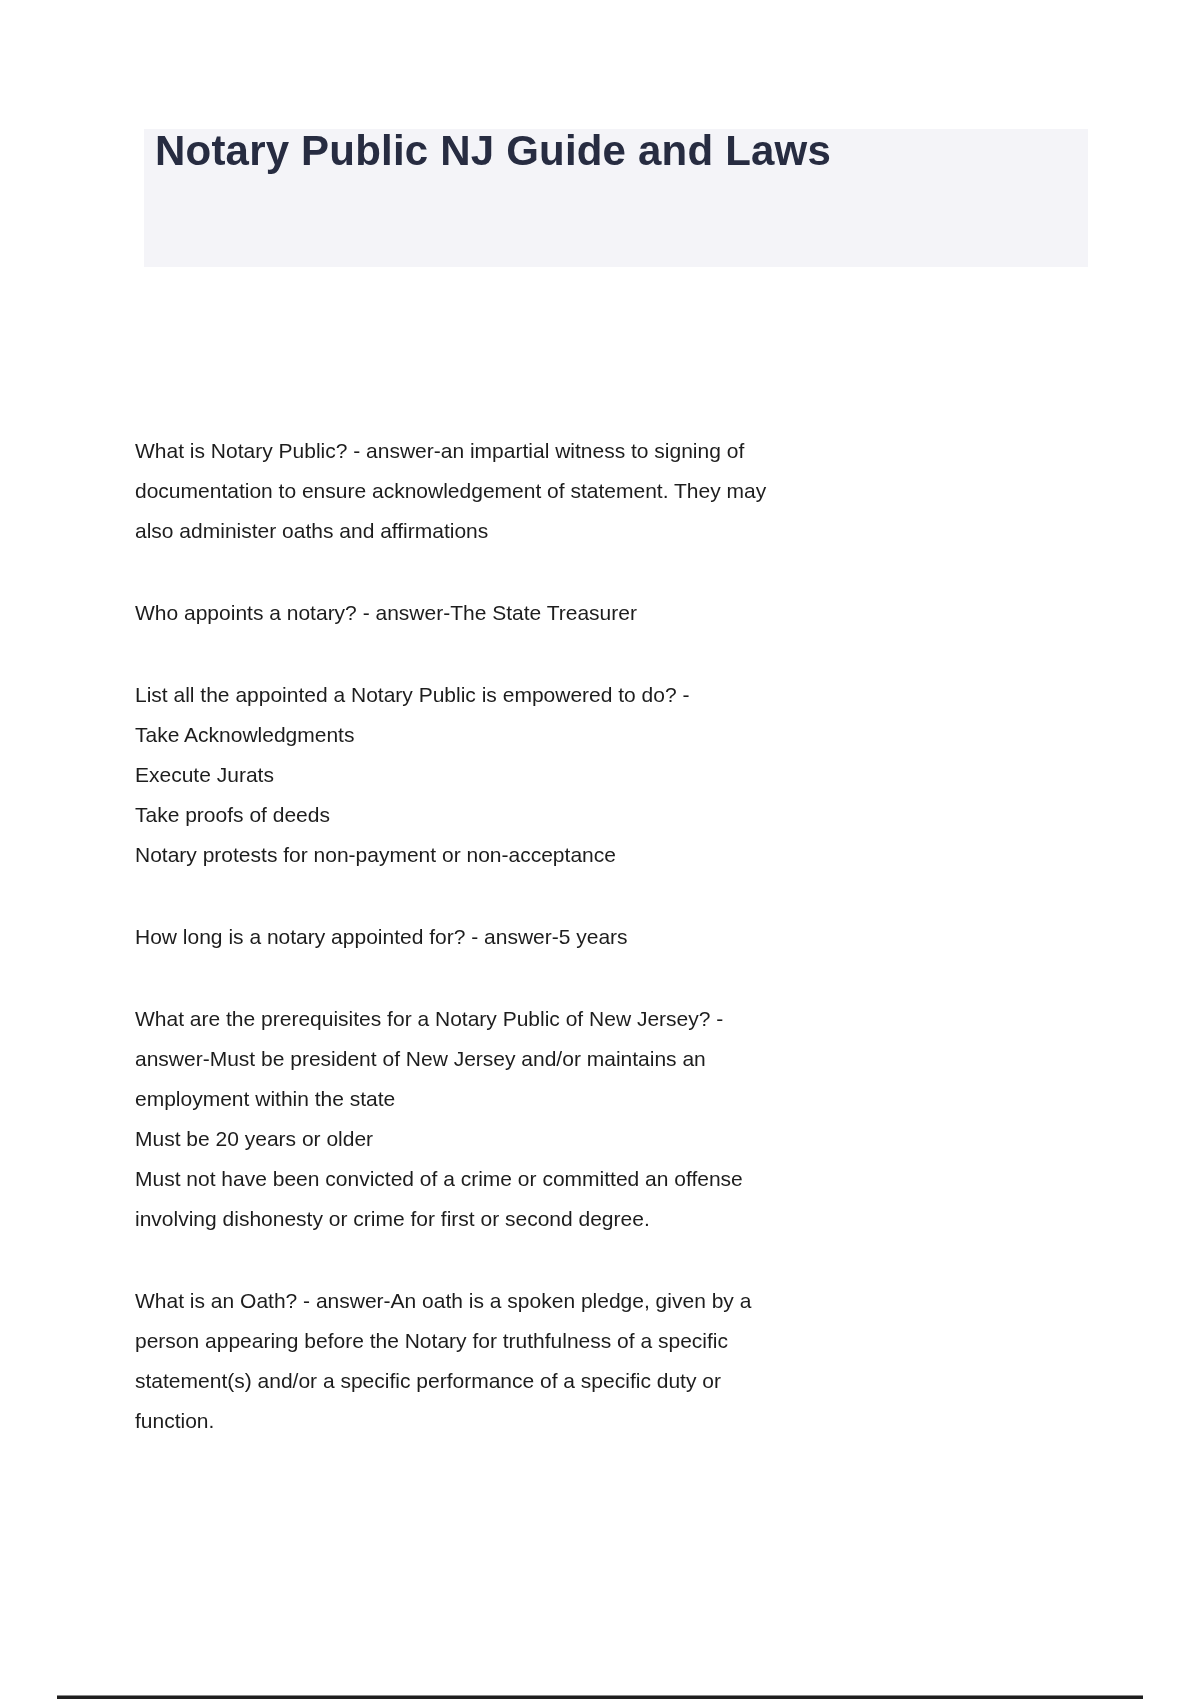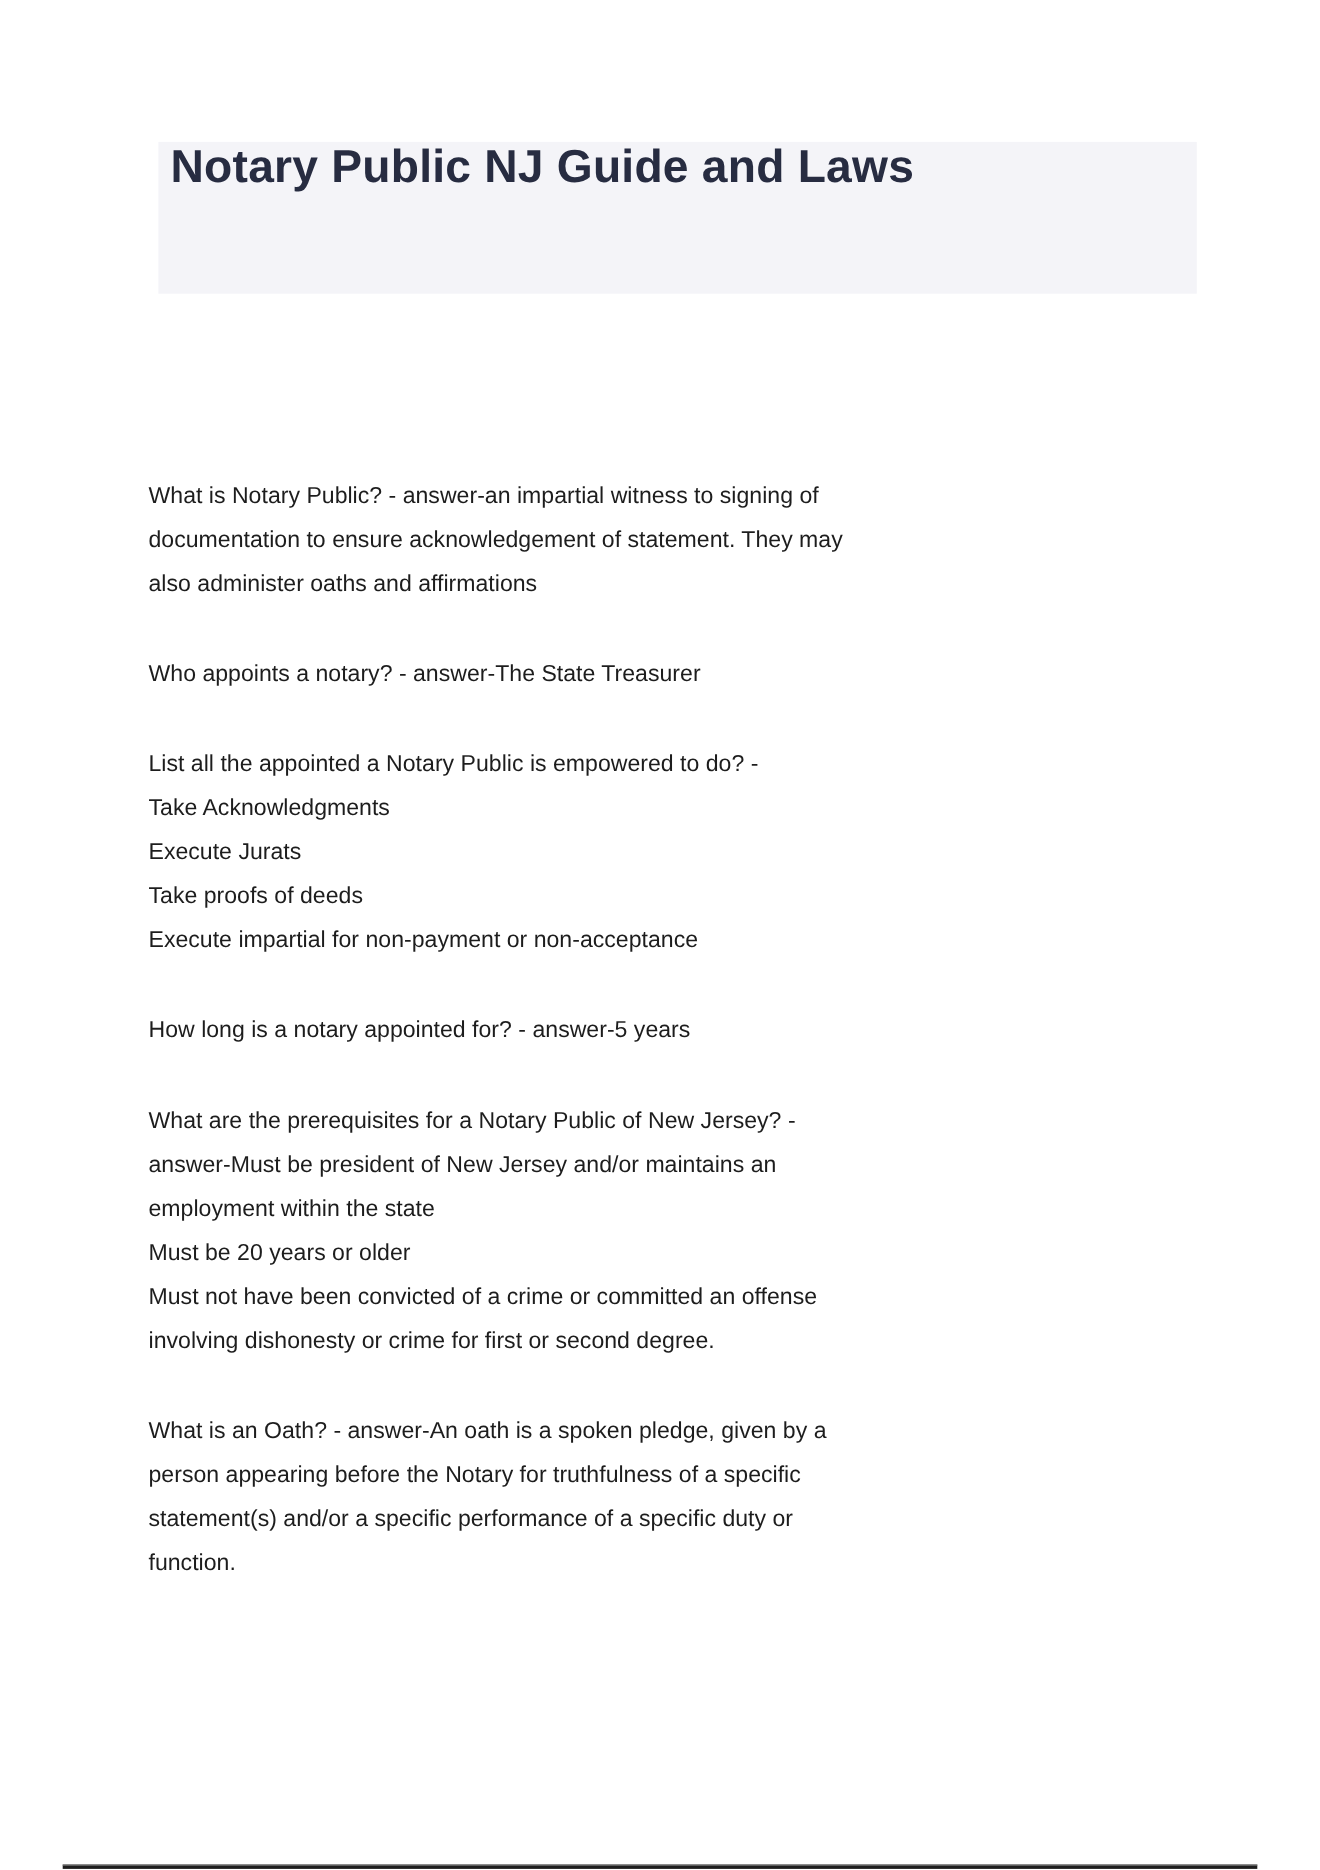--- a/index.html
+++ b/index.html
@@ -85,21 +85,21 @@
 
     <p class="para">
       <span class="line">Who appoints a notary? - answer-The State Treasurer</span>
     </p>
 
     <p class="para">
       <span class="line">List all the appointed a Notary Public is empowered to do? -</span>
       <span class="line">Take Acknowledgments</span>
       <span class="line">Execute Jurats</span>
       <span class="line">Take proofs of deeds</span>
-      <span class="line">Execute impartial for non-payment or non-acceptance</span>
+      <span class="line">Notary protests for non-payment or non-acceptance</span>
     </p>
 
     <p class="para">
       <span class="line">How long is a notary appointed for? - answer-5 years</span>
     </p>
 
     <p class="para">
       <span class="line">What are the prerequisites for a Notary Public of New Jersey? -</span>
       <span class="line">answer-Must be president of New Jersey and/or maintains an</span>
       <span class="line">employment within the state</span>

